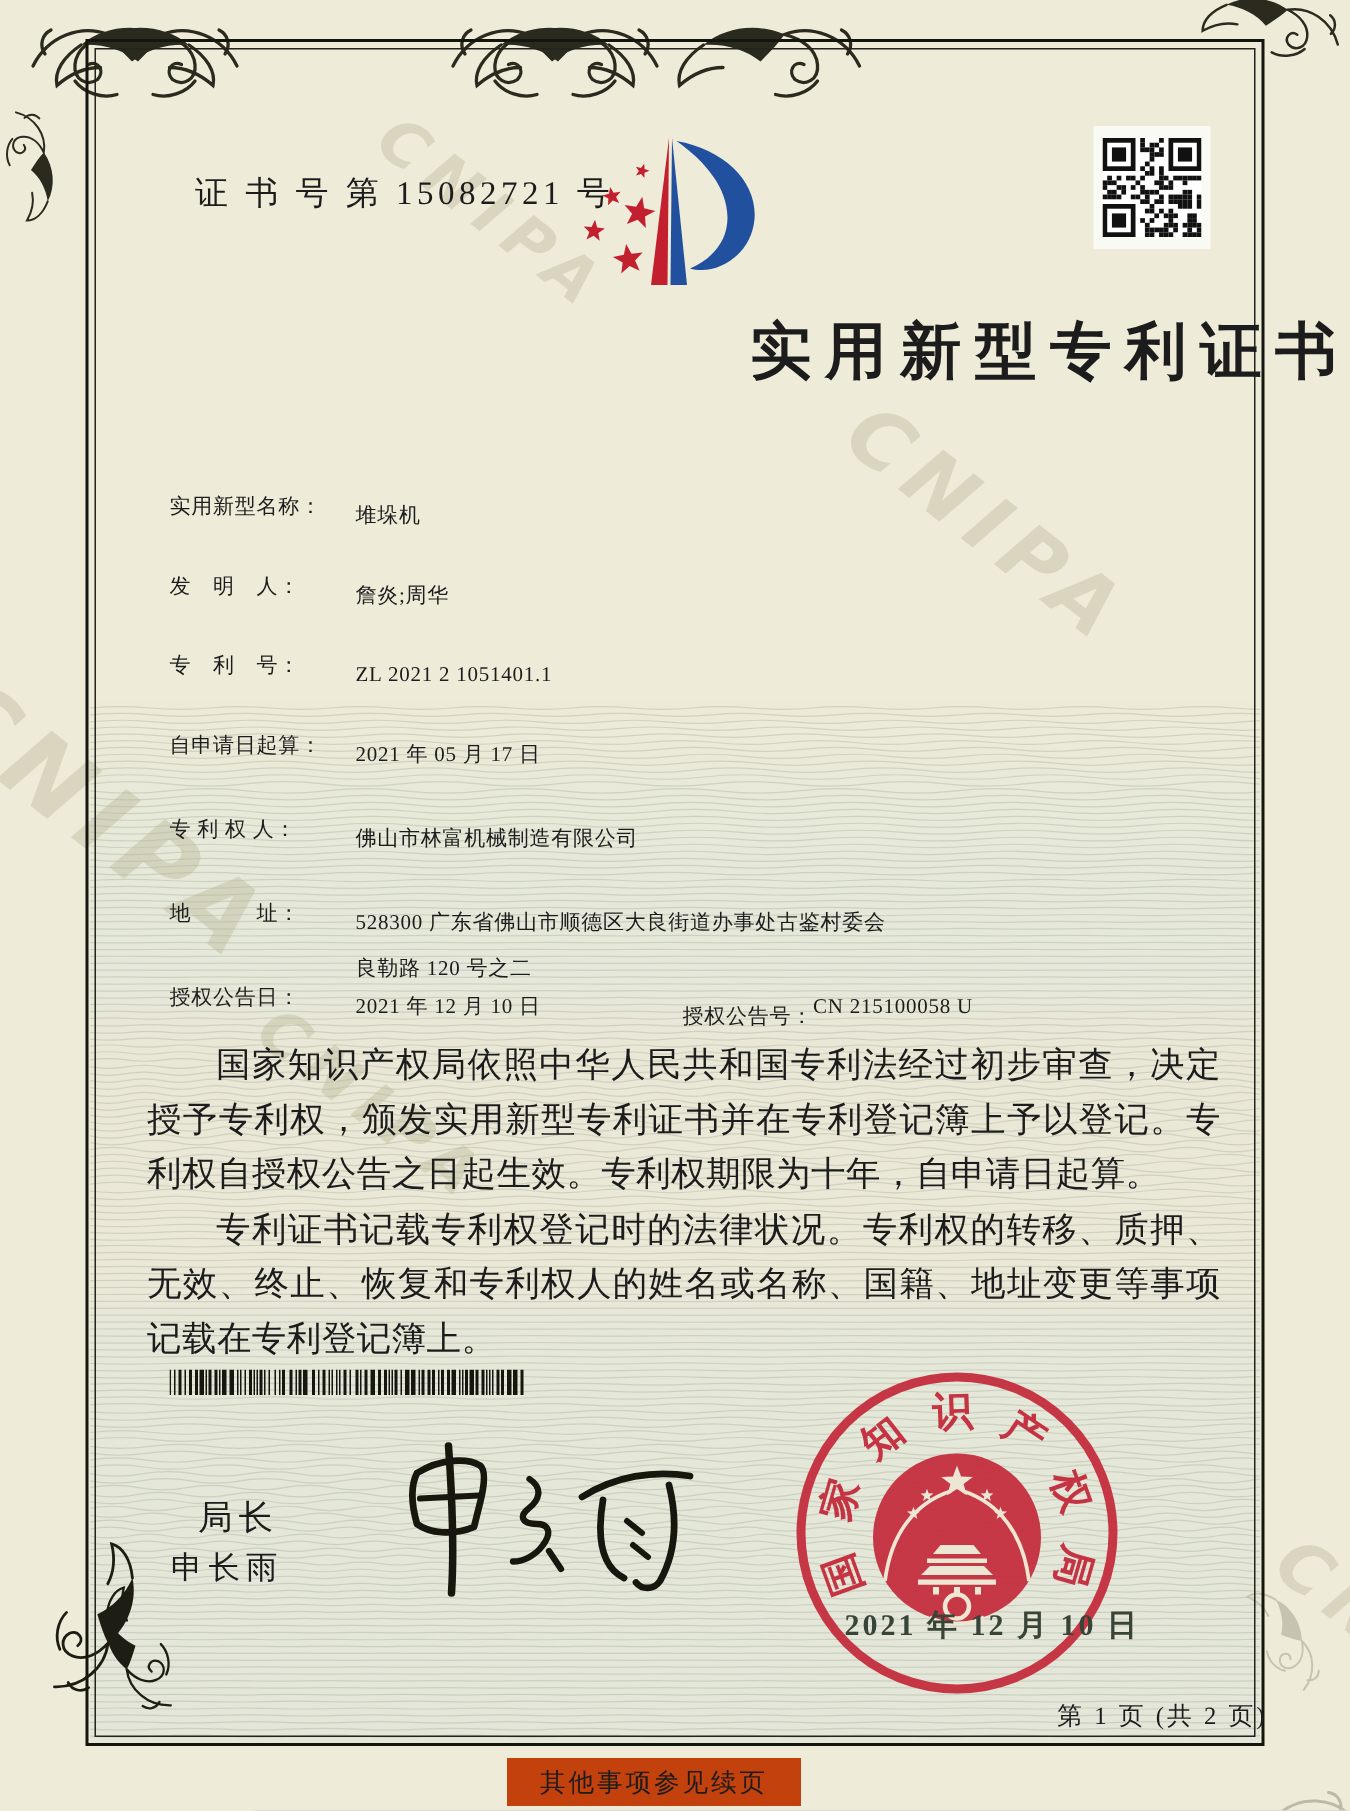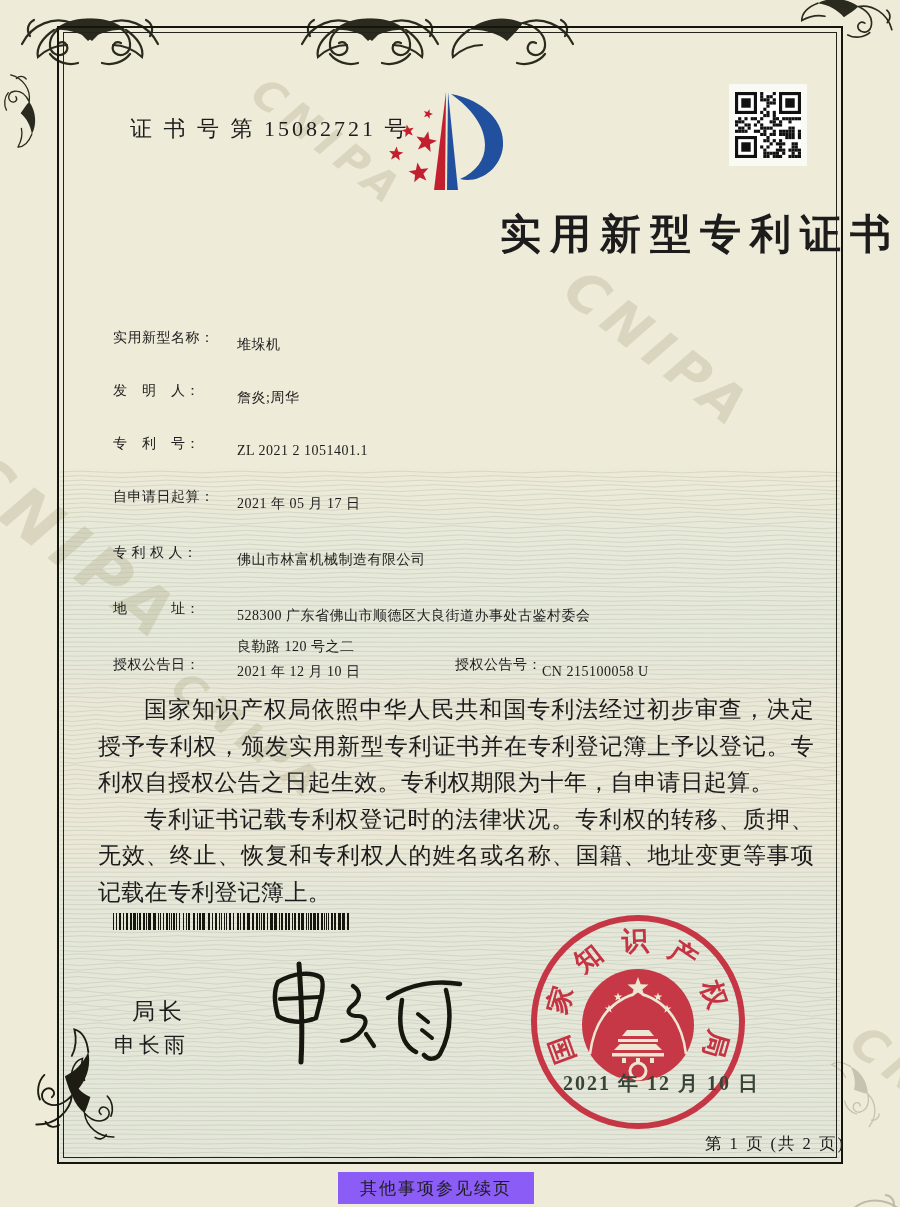--- a/index.html
+++ b/index.html
@@ -19,33 +19,33 @@
       transform:rotate(38deg);white-space:nowrap;pointer-events:none;}
   .cert-no{position:absolute;left:130px;top:86px;font-size:22px;letter-spacing:3px;margin-top:28px;}
   .qr-wrap{position:absolute;left:729px;top:84px;width:78px;height:82px;background:#fafaf5;
       display:flex;align-items:center;justify-content:center;}
   .title{position:absolute;left:0;top:207px;width:100%;text-align:right;font-size:41px;
       font-weight:bold;letter-spacing:9px;}
   .row{position:absolute;left:113px;font-size:14px;letter-spacing:.5px;}
   .lab{display:inline-block;min-width:124px;white-space:pre;vertical-align:top;}
   .val{white-space:pre-wrap;display:inline-block;max-width:575px;line-height:31px;vertical-align:top;}
   .pair2{position:absolute;left:342px;top:0;white-space:nowrap;}
-  .pair2 .lab{min-width:0;}
+  .pair2 .lab{min-width:0;margin-top:13px;}
   .body-text{position:absolute;left:98px;top:692px;width:716px;font-size:23px;line-height:36.5px;
       text-align:justify;letter-spacing:.3px;}
   .body-text p{margin:0;text-indent:2em;}
   #barcode{position:absolute;left:113px;top:913px;width:238px;height:17px;}
   .office-title{position:absolute;left:132px;top:996px;font-size:23px;letter-spacing:4px;}
   .office-name{position:absolute;left:114px;top:1031px;font-size:21px;letter-spacing:4px;}
   #signature{position:absolute;left:250px;top:958px;}
   #seal{position:absolute;left:524px;top:908px;}
   .seal-date{position:absolute;left:563px;top:1070px;font-size:20px;letter-spacing:2px;
       color:#394439;font-weight:bold;}
   .page-num{position:absolute;left:0;top:1133px;width:845px;text-align:right;font-size:16.5px;letter-spacing:2px;}
-  .note-strip{position:absolute;left:338px;top:1172px;width:196px;height:32px;background:#8b5cf6;
+  .note-strip{position:absolute;left:338px;top:1172px;width:196px;height:32px;background:#c2410c;
       display:flex;align-items:center;justify-content:center;font-size:17px;letter-spacing:2px;}
   .orn{position:absolute;pointer-events:none;}
 </style>
 </head>
 <body>
 
 <div class="page">
 
   <div class="wavezone"></div>
   <svg id="waves" width="780" height="694">

